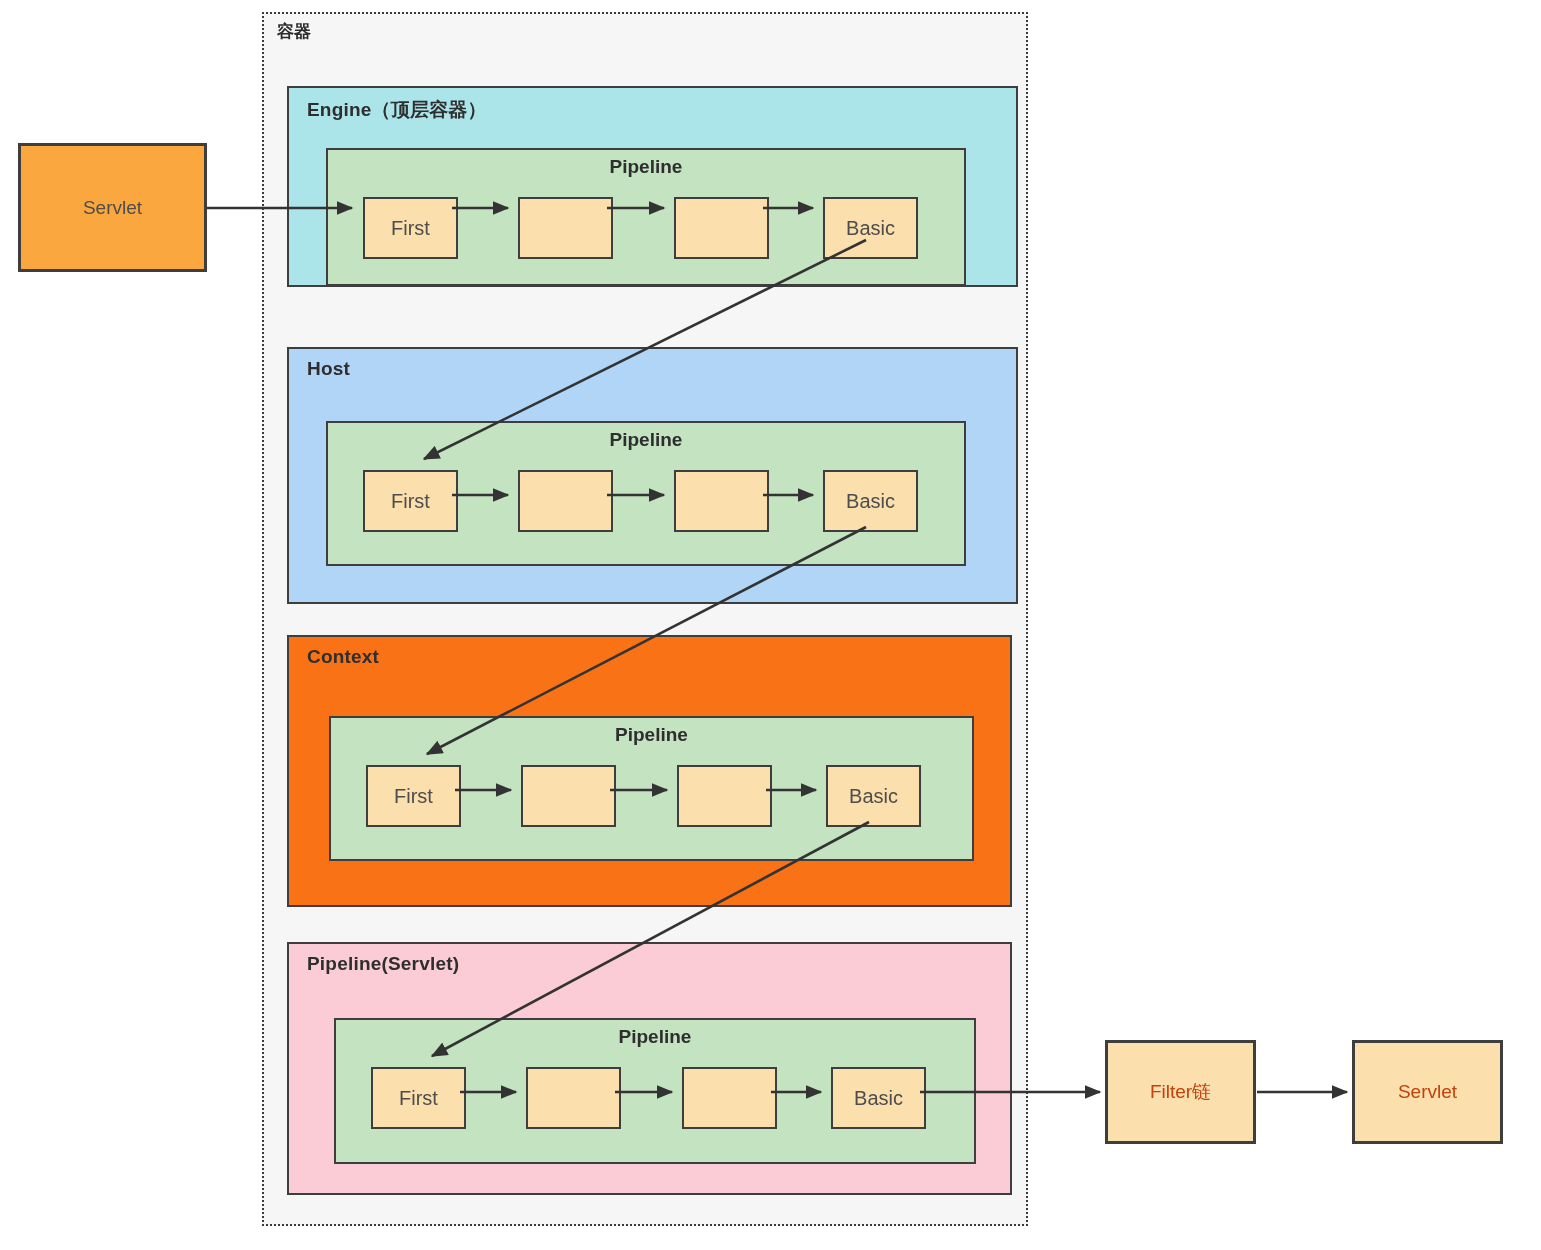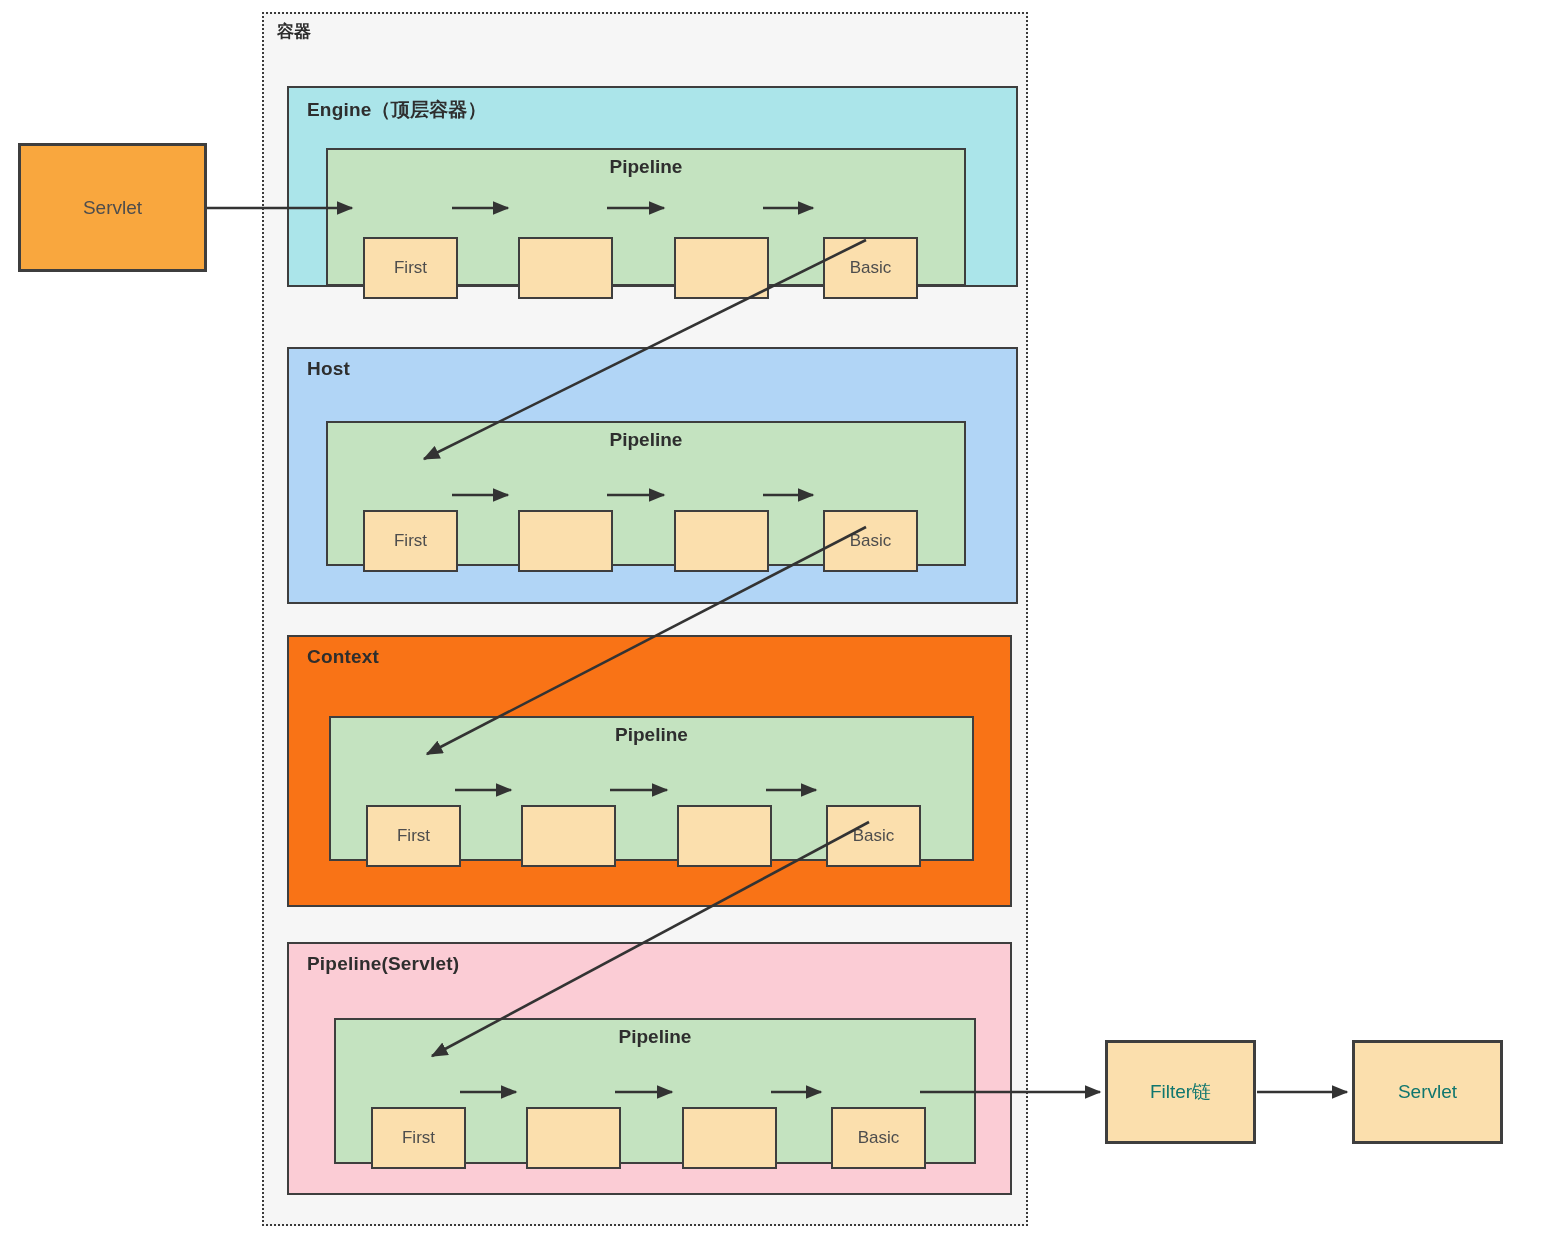--- a/index.html
+++ b/index.html
@@ -64,23 +64,22 @@
   .pipe-context { left: 40px; top: 79px; width: 645px; height: 145px; }
   .pipe-wrapper { left: 45px; top: 74px; width: 642px; height: 146px; }
 
   
   .valve {
     position: absolute;
     top: 47px;
     width: 95px; height: 62px;
     border: 2px solid #3e3e3e;
     display: flex; align-items: center; justify-content: center;
-    font-size: 17px;
+    font-size: 20px;
     color: #4d4d4d;
-    margin-top: 40px;
   }
   .v1 { left: 35px; }
   .v2 { left: 190px; }
   .v3 { left: 346px; }
   .v4 { left: 495px; }
 
   
   .adapter {
     position: absolute;
     left: 18px; top: 143px;
@@ -92,21 +91,21 @@
   }
 
   
   .endbox {
     position: absolute;
     top: 1040px;
     width: 151px; height: 104px;
     border: 3px solid #3e3e3e;
     display: flex; align-items: center; justify-content: center;
     font-size: 19px;
-    color: #0f766e;
+    color: #c2410c;
   }
   .endbox-filter  { left: 1105px; }
   .endbox-servlet { left: 1352px; }
 
   
   .arrows {
     position: absolute;
     left: 0; top: 0;
     width: 1541px; height: 1250px;
     pointer-events: none;

